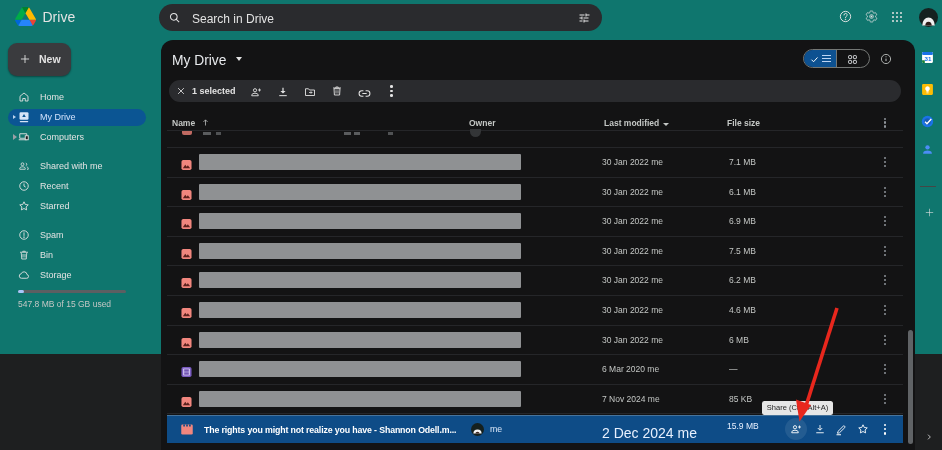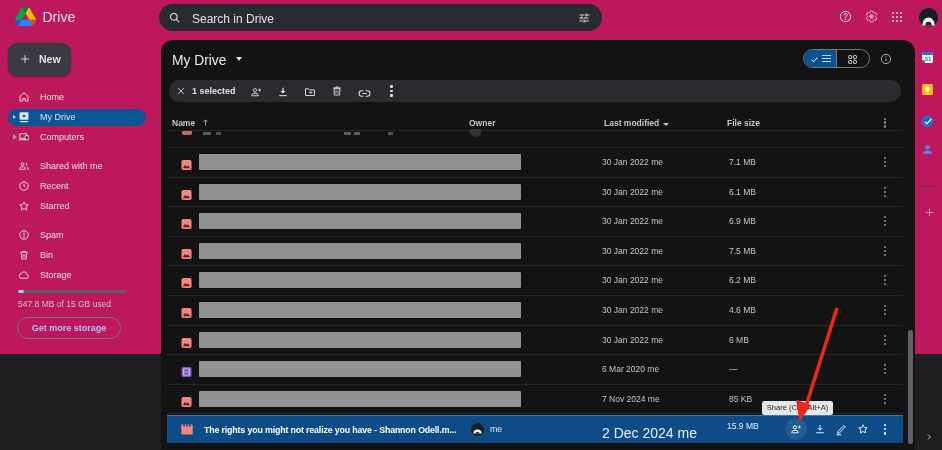--- a/index.html
+++ b/index.html
@@ -1,18 +1,18 @@
 <!DOCTYPE html>
 <html><head>
 <meta charset="utf-8">
 <style>
 * { margin:0; padding:0; box-sizing:border-box; }
 html,body { width:942px; height:450px; overflow:hidden; background:#1e1f20; font-family:"Liberation Sans",sans-serif; }
 .abs { position:absolute; }
-#stage { position:relative; width:942px; height:354px; background:#be185d; }
+#stage { position:relative; width:942px; height:354px; background:#0f766e; }
 #panel { position:absolute; left:161px; top:40px; width:754px; height:410px; background:#131314; border-radius:12px 12px 0 0; }
 .navitem { position:absolute; left:8px; width:138px; height:17px; color:#e3e3e3; font-size:9px; }
 .navitem .ic { position:absolute; left:10px; top:50%; transform:translateY(-50%); width:12px; height:12px; }
 .navitem .lb { position:absolute; left:32px; top:50%; transform:translateY(-50%); white-space:nowrap; }
 .exp { position:absolute; left:5px; top:50%; transform:translateY(-50%); width:0; height:0; border-left:4px solid #9aa0a6; border-top:3px solid transparent; border-bottom:3px solid transparent; }
 .row { position:absolute; left:167px; width:736px; height:30px; border-bottom:1px solid #252629; }
 .row .fic { position:absolute; left:14px; top:50%; transform:translateY(-50%); width:11px; height:11px; }
 .row .bar { position:absolute; left:32px; top:50%; transform:translateY(-50%); width:322px; height:16px; background:#8f9193; border-radius:1px; }
 .row .dt { position:absolute; left:435px; top:50%; transform:translateY(-50%); font-size:8.5px; color:#c4c7c5; white-space:nowrap; }
 .row .sz { position:absolute; left:562px; top:50%; transform:translateY(-50%); font-size:8.5px; color:#c4c7c5; white-space:nowrap; }
@@ -144,21 +144,20 @@
 <div class="navitem" style="top:266px;">
  <svg class="ic" viewBox="0 0 24 24" fill="none" stroke="#e3e3e3" stroke-width="1.8">
         <path d="M7 18.5a4.5 4.5 0 0 1-.6-8.95 6 6 0 0 1 11.6 1.6 3.7 3.7 0 0 1-.6 7.35z"></path>
       </svg>
  <div class="lb">Storage</div>
 </div>
 
 <div class="abs" style="left:18px;top:290px;width:108px;height:3px;border-radius:2px;background:#5c5f62;"></div>
 <div class="abs" style="left:18px;top:290px;width:6px;height:3px;border-radius:2px;background:#a8c7fa;"></div>
 <div class="abs" style="left:18px;top:299px;font-size:8.5px;color:#c4c7c5;text-align:right;">547.8 MB of 15 GB used</div>
-<div class="abs" style="left:17px;top:317px;width:104px;height:22px;border-radius:11px;border:1px solid #767779;color:#a8c7fa;font-size:9px;font-weight:bold;text-align:center;line-height:20px;">Get more storage</div>
 
 <div id="panel"></div>
 
 <div class="abs" style="left:172px;top:52.5px;font-size:13.8px;color:#e8eaed;">My Drive</div>
 <div class="abs" style="left:236px;top:57px;width:0;height:0;border-top:4px solid #e3e3e3;border-left:3.5px solid transparent;border-right:3.5px solid transparent;"></div>
 
 <div class="abs" style="left:803px;top:49px;width:67px;height:19px;border-radius:10px;border:1px solid #747775;overflow:hidden;">
   <div class="abs" style="left:0;top:0;width:33px;height:19px;background:#0d5191;"></div>
 </div>
 <svg class="abs" style="left:810px;top:54.5px" width="9" height="9" viewBox="0 0 24 24" fill="none" stroke="#fff" stroke-width="2.6">

